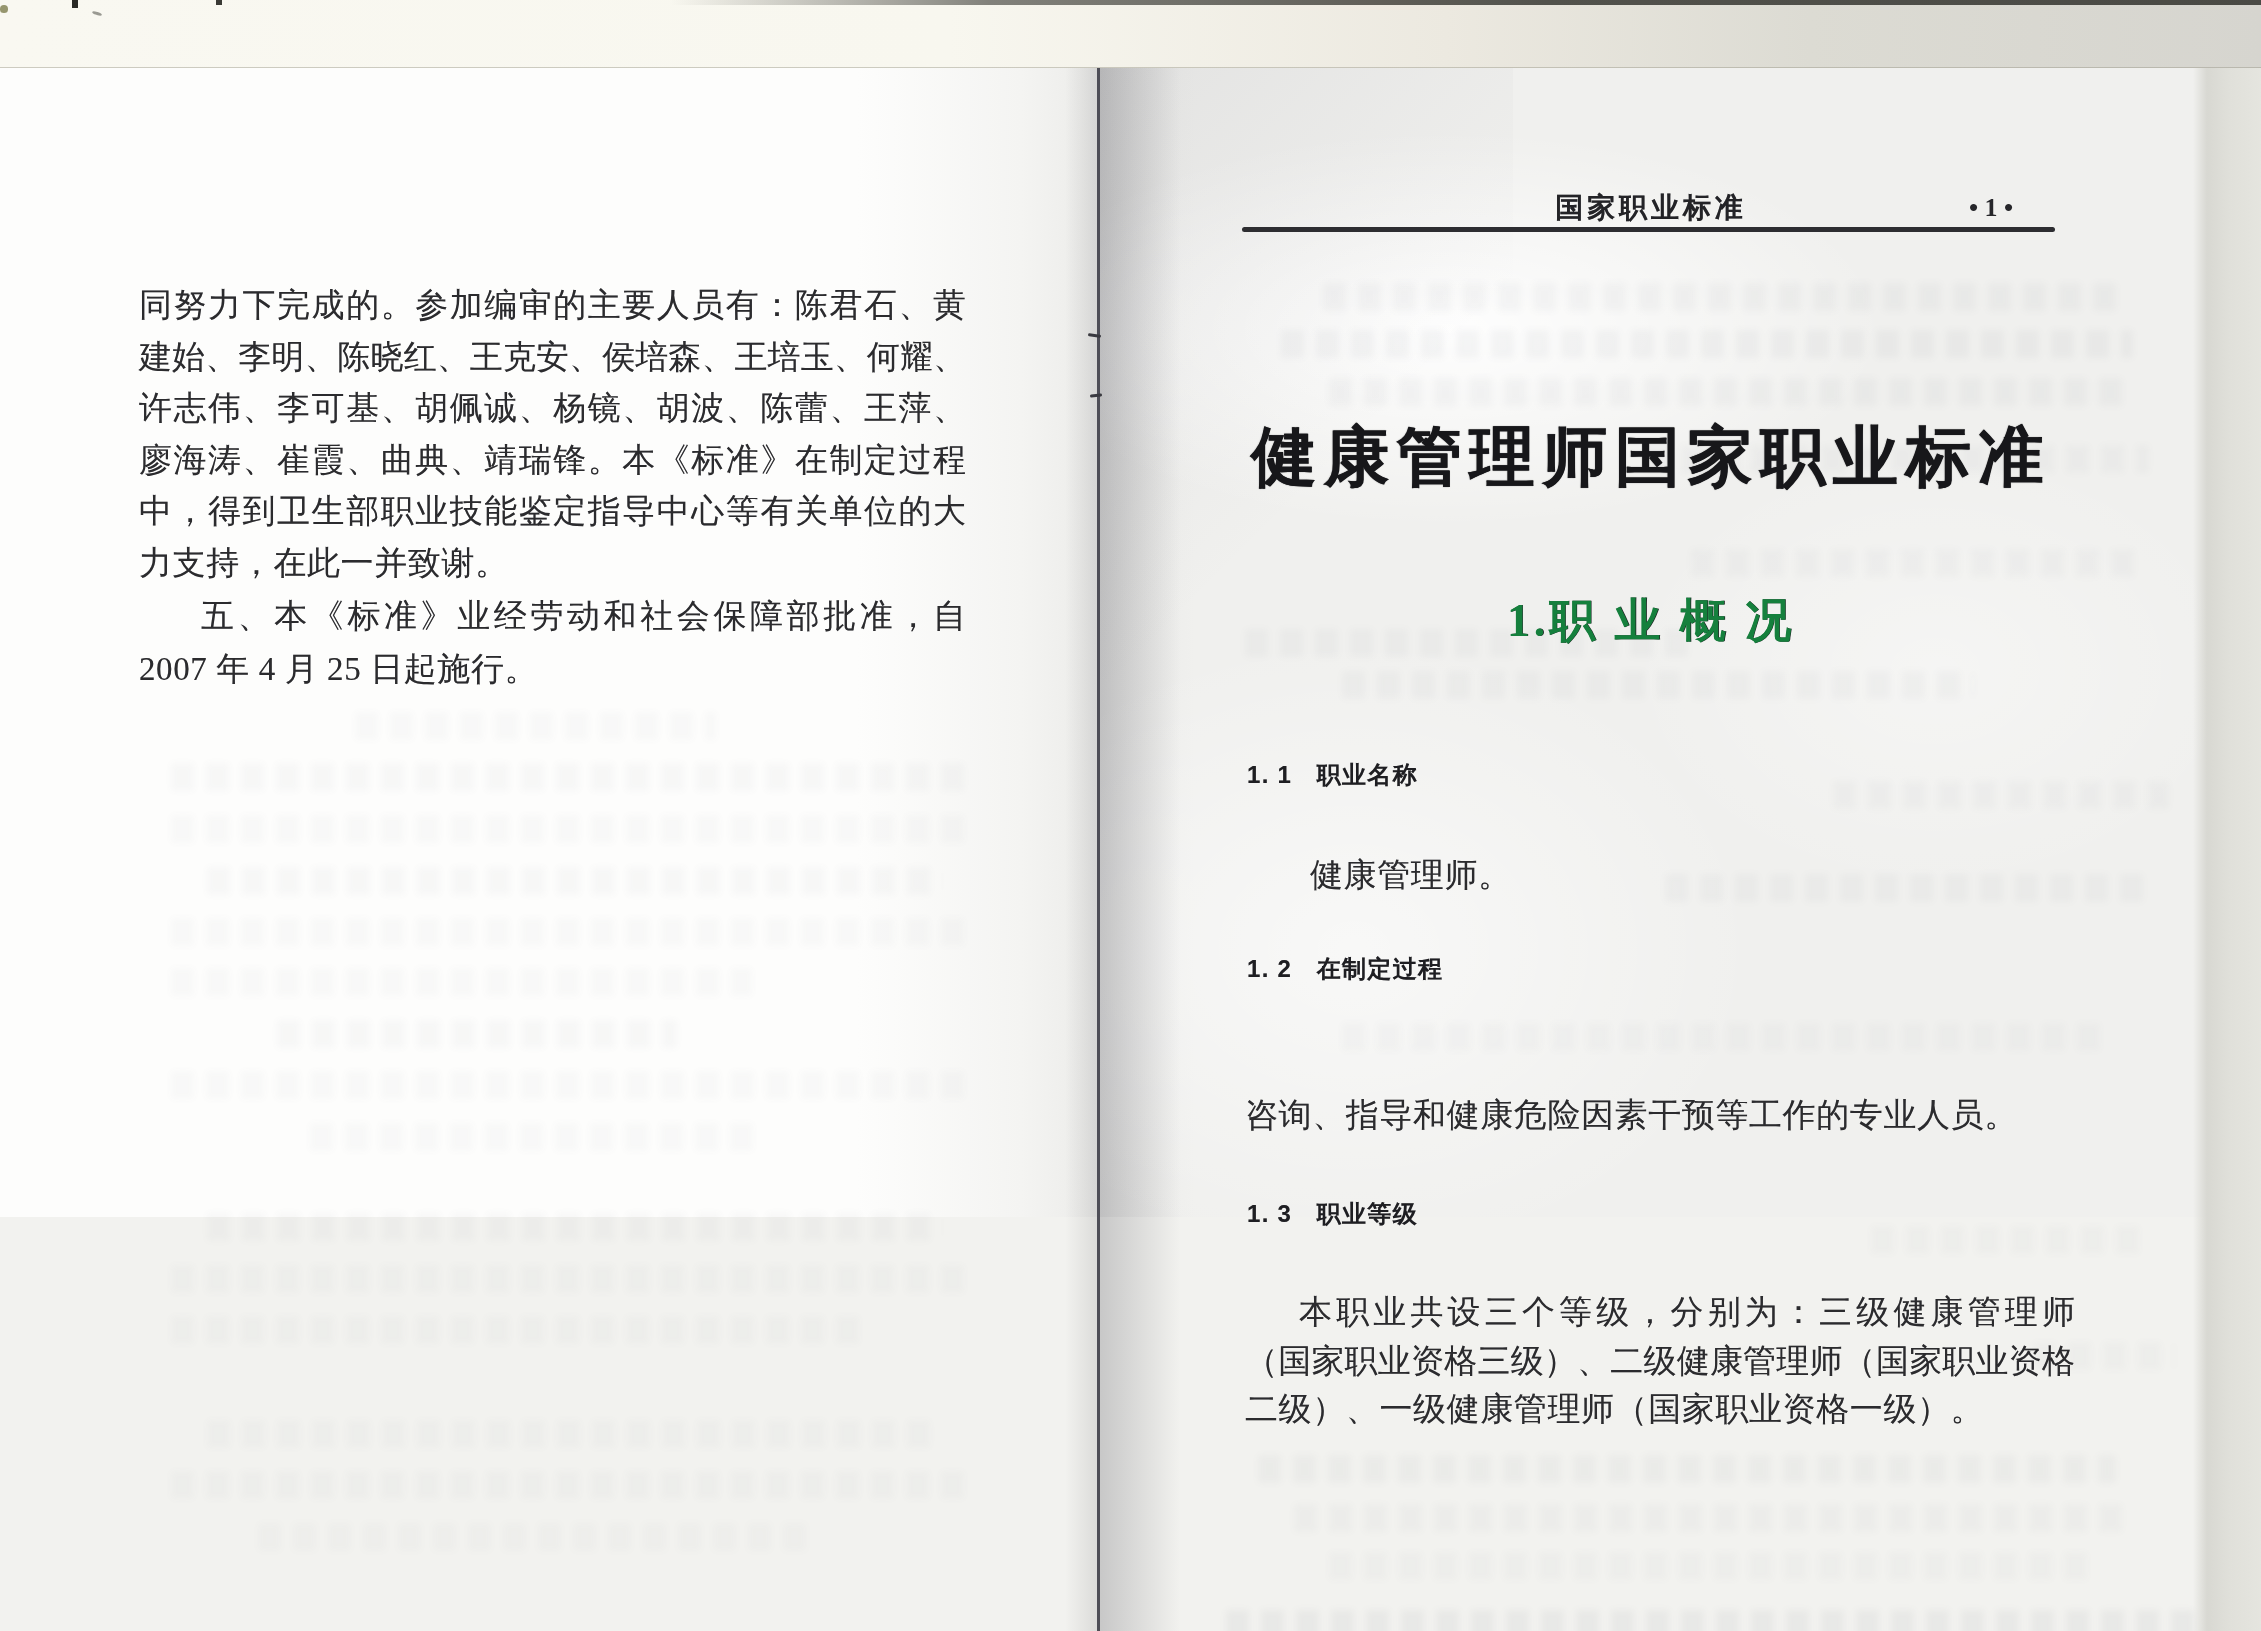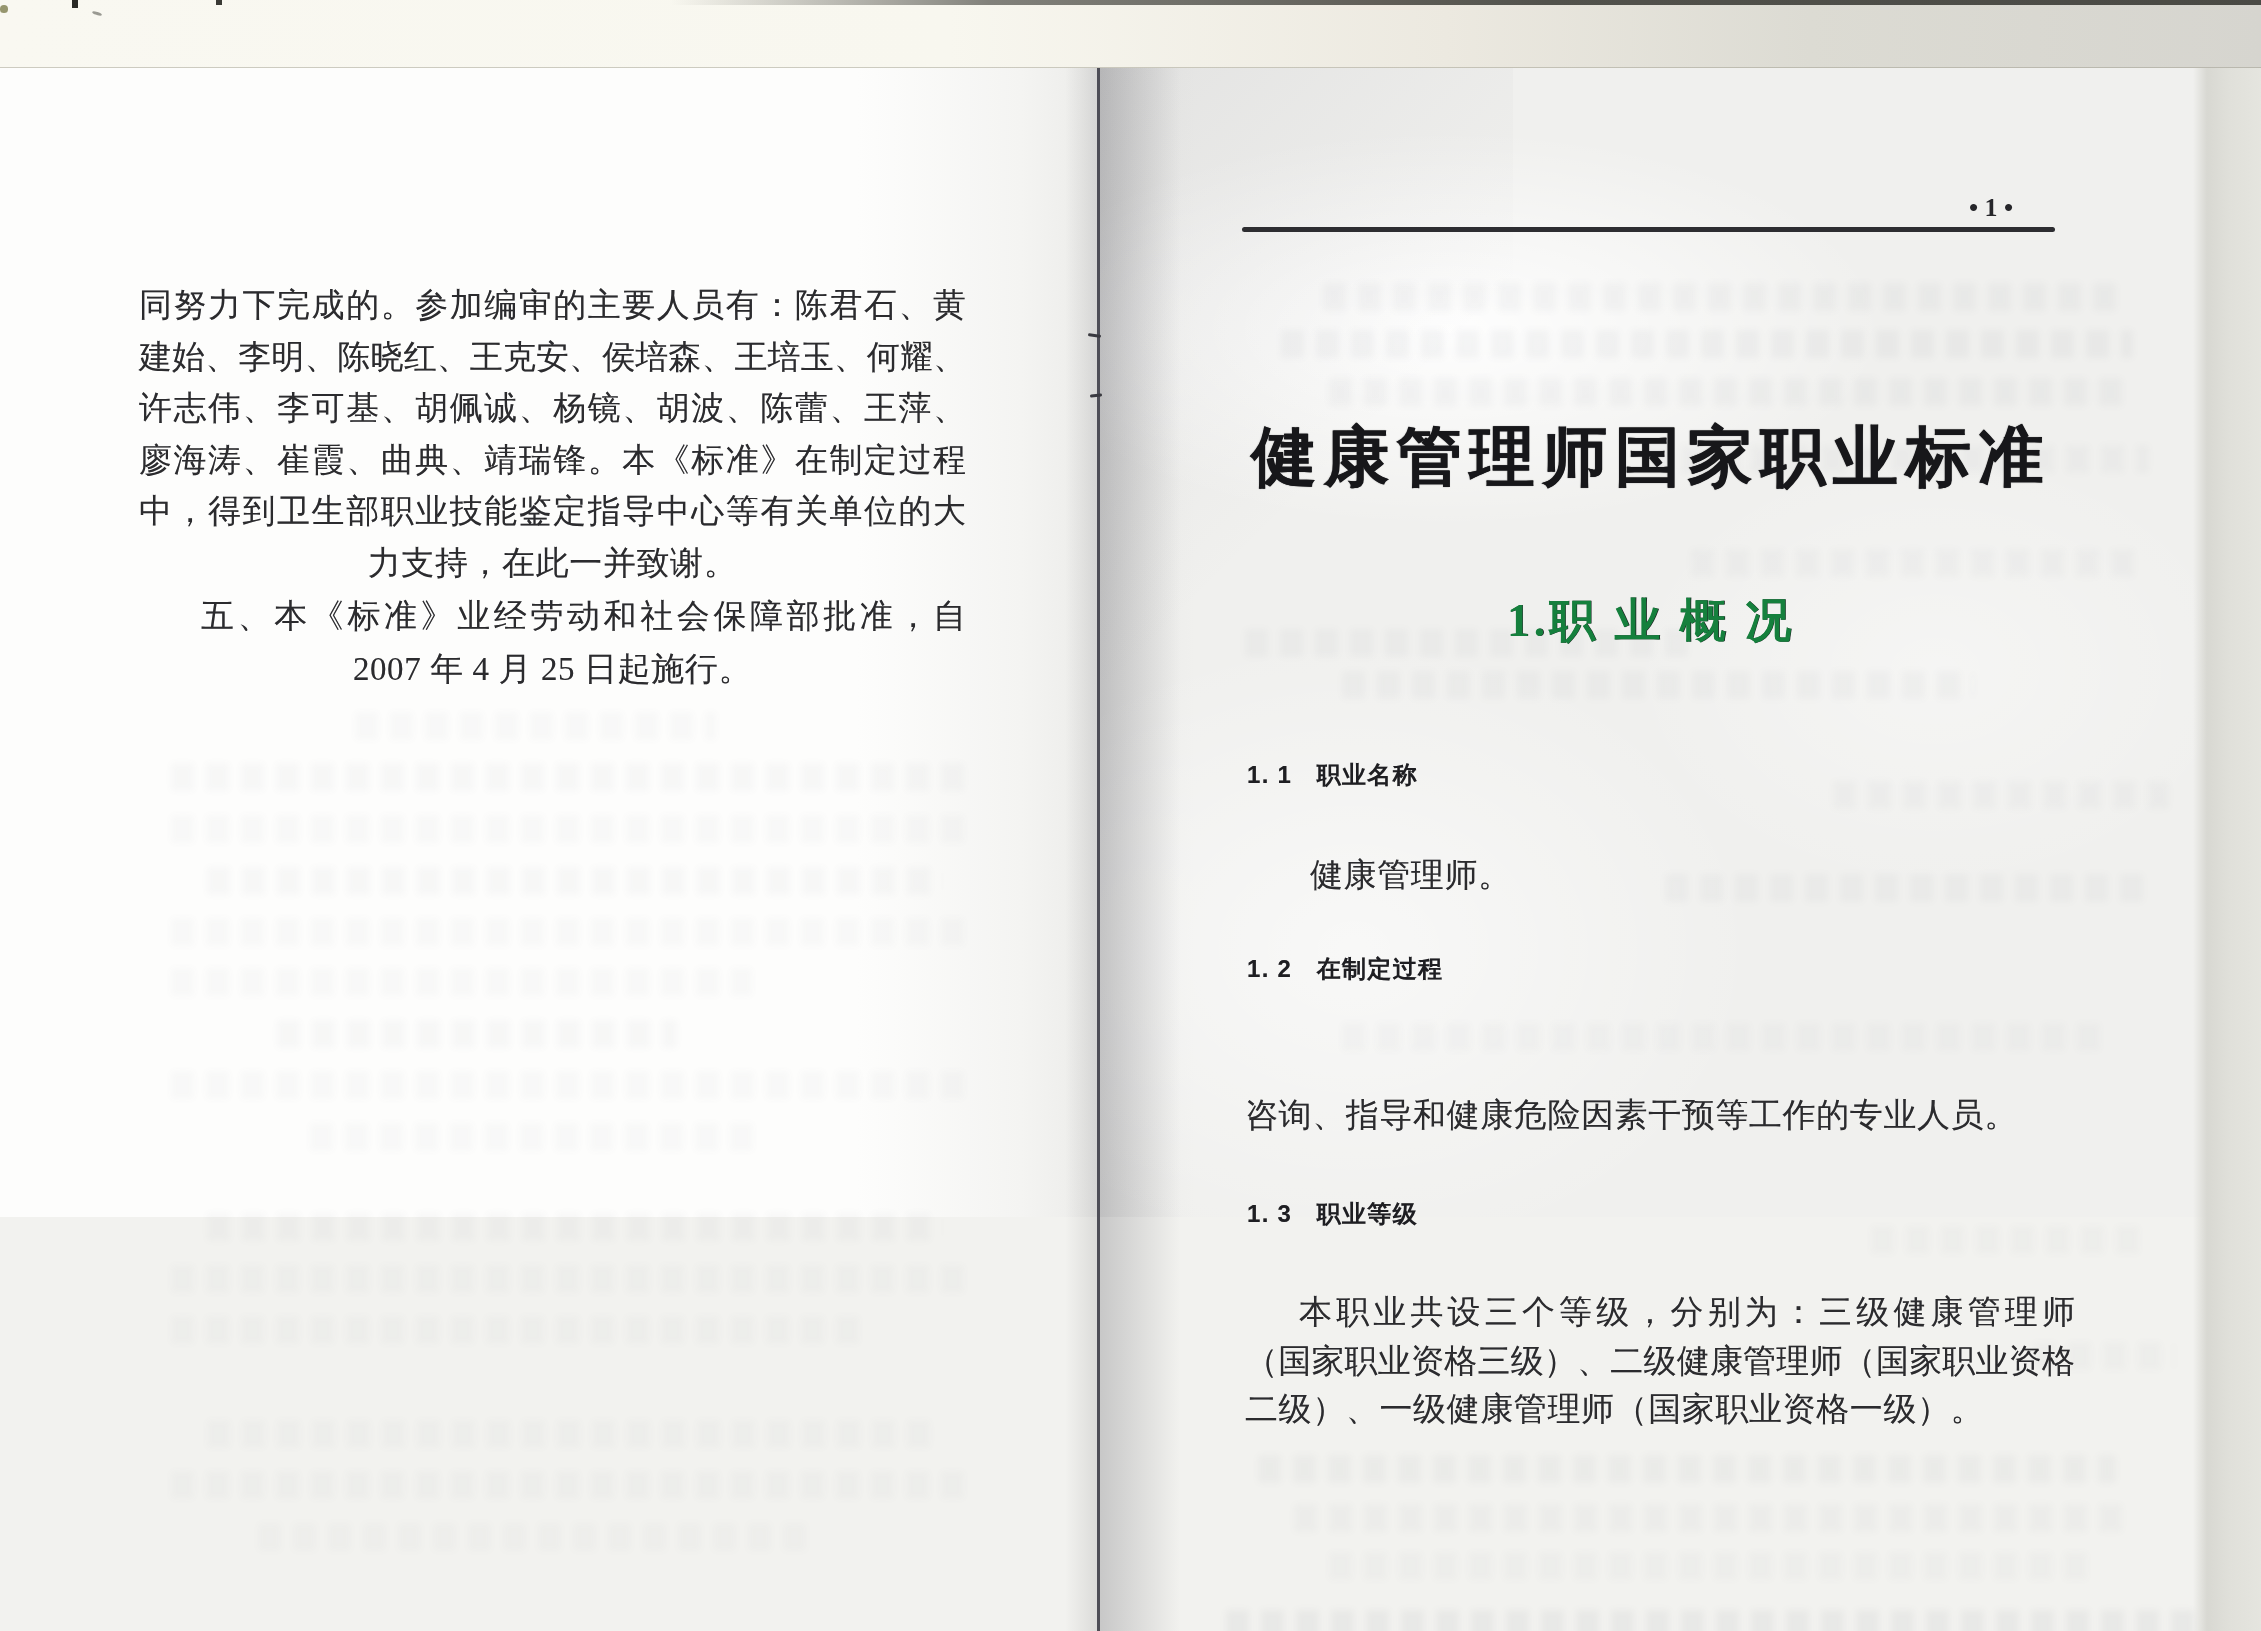--- a/index.html
+++ b/index.html
@@ -40,21 +40,21 @@
 
   
   .ghost{position:absolute;height:28px;border-radius:2.6px;
     background:repeating-linear-gradient(90deg, rgba(100,105,118,.55) 0 23px, rgba(100,105,118,0) 23px 35px);
     filter:blur(3.9px);}
 
   
   .body-line{position:absolute;font-size:33px;line-height:39px;color:#2b2b2e;
     font-family:"Liberation Serif",serif;letter-spacing:0.6px;
     text-shadow:0 0 0.6px rgba(40,40,45,.35);}
-  .lp{left:139px;width:827px;text-align:center;}
+  .lp{left:139px;width:827px;}
   .rp{left:1245px;width:830px;}
   .j{text-align:justify;text-align-last:justify;letter-spacing:0;}
   .ind-l{text-indent:62px;}
   .ind-r{text-indent:54px;}
 
   .sec-head{position:absolute;left:1247px;font-family:"Liberation Sans",sans-serif;
     font-weight:bold;font-size:24px;line-height:32px;color:#1e1e22;letter-spacing:1.3px;
     text-shadow:0 0 0.6px rgba(30,30,35,.4);}
   .sec-head .num{margin-right:24.5px;}
 
@@ -126,20 +126,21 @@
     <div class="ghost" style="left:1665px;top:874px;width:490px;opacity:.08"></div>
     <div class="ghost" style="left:1342px;top:1023px;width:761px;opacity:.06"></div>
     <div class="ghost" style="left:1871px;top:1226px;width:271px;opacity:.06"></div>
     <div class="ghost" style="left:2033px;top:1342px;width:142px;opacity:.06"></div>
     <div class="ghost" style="left:1258px;top:1455px;width:858px;opacity:.09"></div>
     <div class="ghost" style="left:1294px;top:1504px;width:839px;opacity:.07"></div>
     <div class="ghost" style="left:1329px;top:1552px;width:768px;opacity:.06"></div>
     <div class="ghost" style="left:1226px;top:1610px;width:968px;opacity:.12"></div>
   </div>
 
+  <div id="running-header">国家职业标准</div>
   <div id="page-number">• 1 •</div>
   <div id="header-rule"></div>
 
   <div id="doc-title">健康管理师国家职业标准</div>
   <div id="chapter-heading">1.职 业 概 况</div>
 
   <div class="sec-head" style="top:759px">
     <span class="num">1. 1</span><span>职业名称</span>
   </div>
   <div class="body-line rp" style="top:856px;text-indent:65px">健康管理师。</div>

